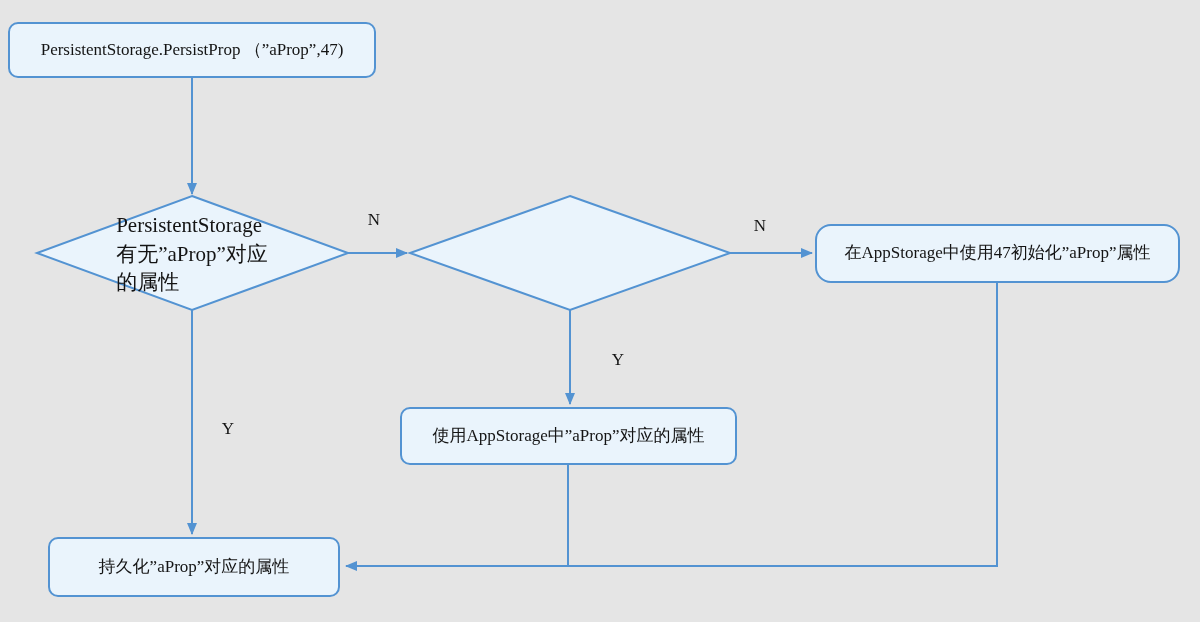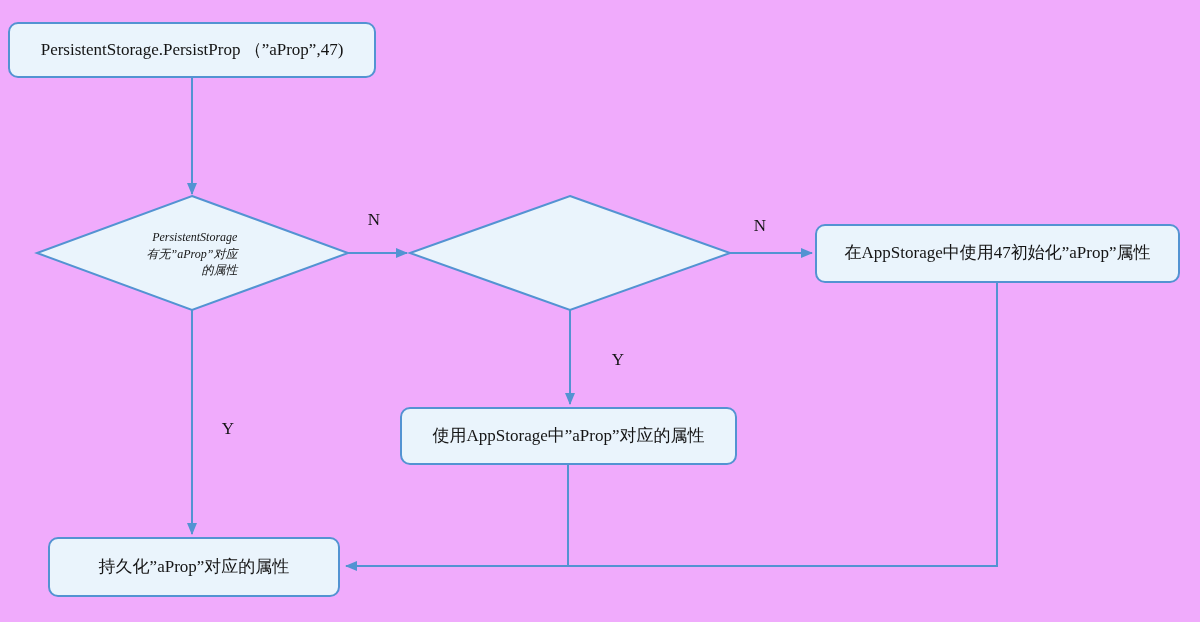--- a/index.html
+++ b/index.html
@@ -2,43 +2,43 @@
 <html style="--stroke: #5393d2; --fill: #eaf4fc; --text: #141414;"><head>
 <meta charset="utf-8">
 <style>
   :root{
     --stroke:#5393d2;
     --fill:#eaf4fc;
     --text:#141414;
   }
   html,body{margin:0;padding:0;background:#ffffff;}
   .canvas{
-    position:relative;width:1200px;height:622px;background:#f0abfc;overflow:hidden;
+    position:relative;width:1200px;height:622px;background:#e5e5e5;overflow:hidden;
     font-family:"Liberation Serif","DejaVu Serif",serif;color:var(--text);
   }
   .canvas svg{position:absolute;left:0;top:0;}
   .edge{stroke:var(--stroke);stroke-width:2;fill:none;}
   .shape{stroke:var(--stroke);stroke-width:2;fill:var(--fill);}
   .arrowhead{fill:var(--stroke);}
   .node{
     position:absolute;box-sizing:border-box;
     background:var(--fill);border:2px solid var(--stroke);border-radius:10px;
     display:flex;align-items:center;justify-content:center;
     text-align:center;font-size:17px;line-height:1.3;padding:4px 10px;
   }
   .dlabel{
     position:absolute;display:flex;align-items:center;justify-content:center;
-    text-align:right;font-size:12px;line-height:1.38;white-space:pre-line;font-style:italic;
+    text-align:left;font-size:21px;line-height:1.38;white-space:pre-line;
   }
   .elabel{
     position:absolute;font-size:17px;text-align:center;width:24px;
   }
   
   .n-start{left:8px;top:22px;width:368px;height:56px;}
-  .n-init{left:815px;top:224px;width:365px;height:59px;}
+  .n-init{left:815px;top:224px;width:365px;height:59px;border-radius:16px;}
   .n-use{left:400px;top:407px;width:337px;height:58px;}
   .n-persist{left:48px;top:537px;width:292px;height:60px;}
   .d1{left:92px;top:214px;width:200px;height:80px;}
   .d2{left:470px;top:214px;width:200px;height:80px;}
   .l-n1{left:362px;top:210px;}
   .l-n2{left:748px;top:216px;}
   .l-y2{left:606px;top:350px;}
   .l-y1{left:216px;top:419px;}
 </style>
 </head>

